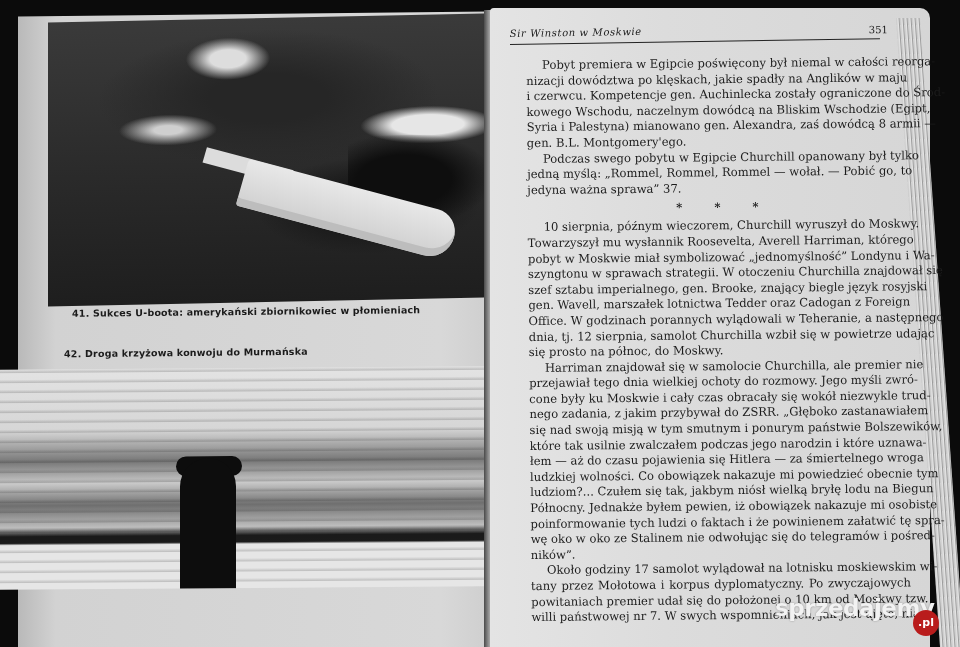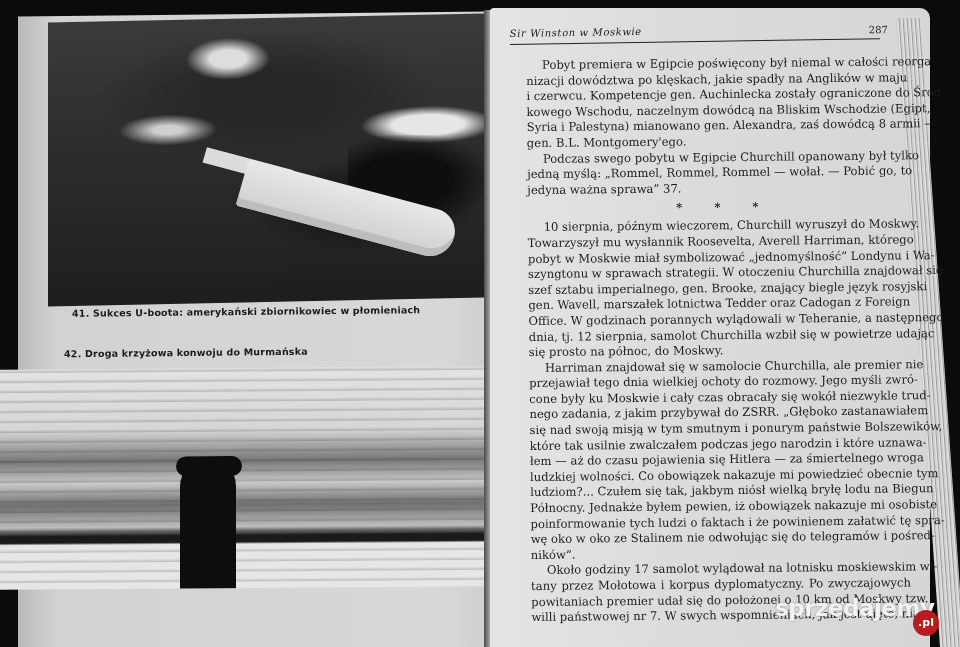--- a/index.html
+++ b/index.html
@@ -158,21 +158,21 @@
     <div class="explosion"></div>
   </div>
 
   <div class="gutter"></div>
 
   <div class="right-page"></div>
   <div class="page-stack"></div>
 
   <div class="running-head">
     <span class="running-title">Sir Winston w Moskwie</span>
-    <span class="page-number">287</span>
+    <span class="page-number">351</span>
   </div>
 
   <div class="text-block">
 
     <span class="line indent">Pobyt premiera w Egipcie poświęcony był niemal w całości reorga-</span>
     <span class="line">nizacji dowództwa po klęskach, jakie spadły na Anglików w maju</span>
     <span class="line">i czerwcu. Kompetencje gen. Auchinlecka zostały ograniczone do Środ-</span>
     <span class="line">kowego Wschodu, naczelnym dowódcą na Bliskim Wschodzie (Egipt,</span>
     <span class="line">Syria i Palestyna) mianowano gen. Alexandra, zaś dowódcą 8 armii —</span>
     <span class="line last">gen. B.L. Montgomery'ego.</span>

